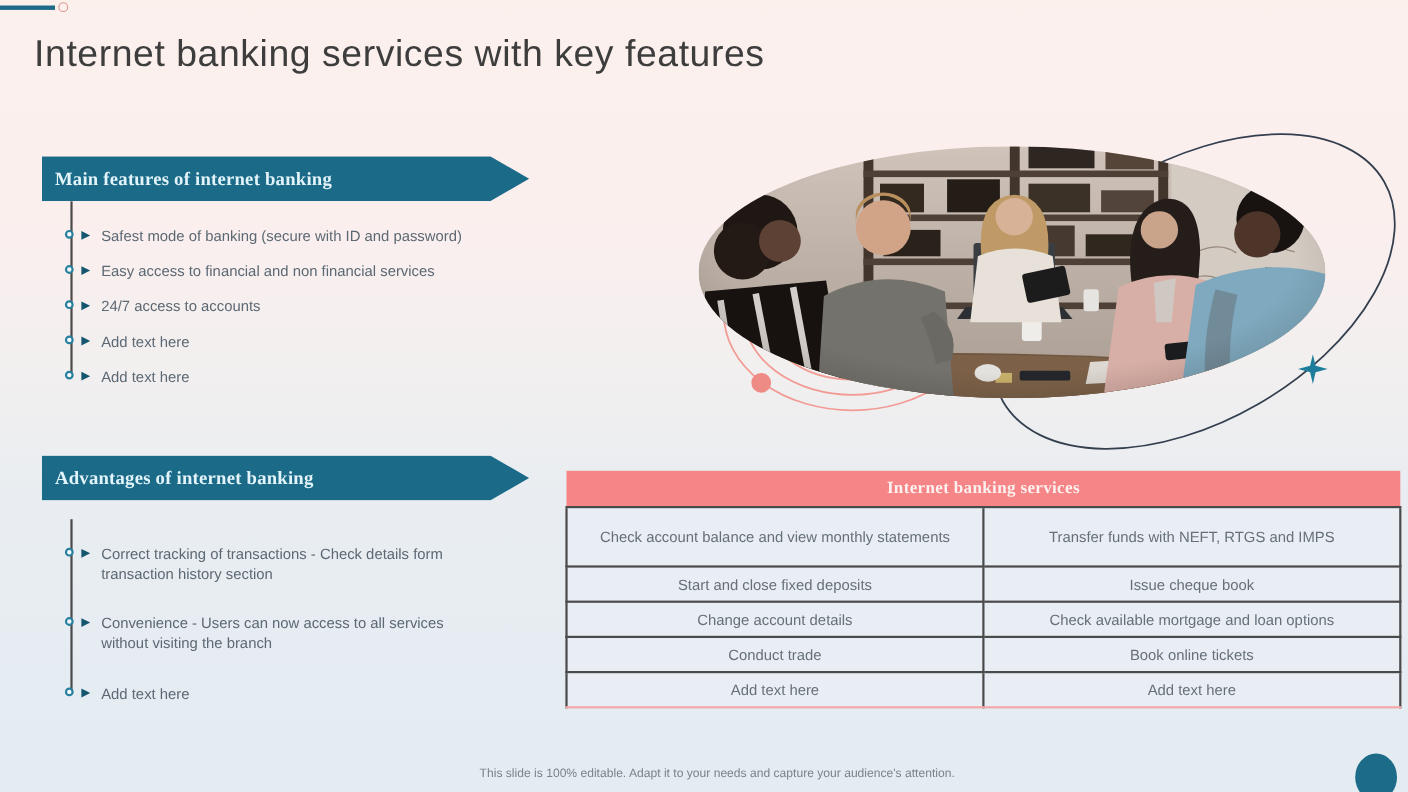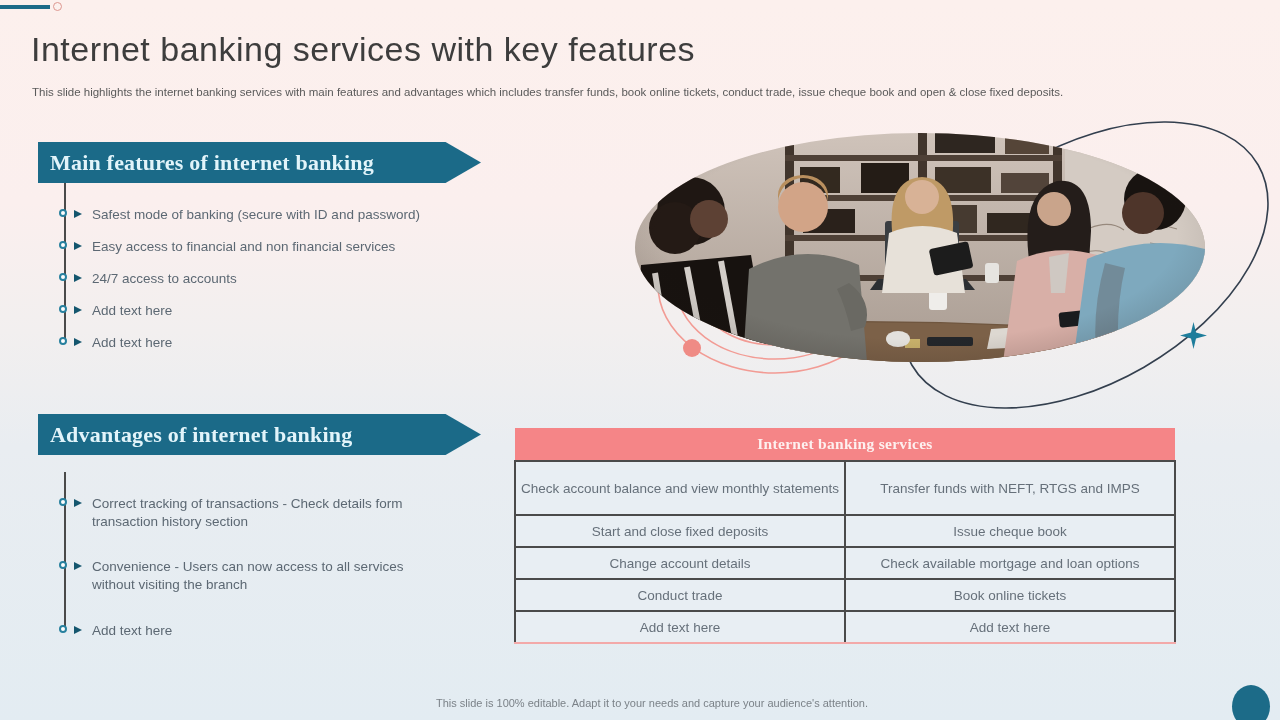--- a/index.html
+++ b/index.html
@@ -27,21 +27,21 @@
   }
 
   
   .banner {
     position:absolute; left:38px; height:41px; width:443px;
     background:#1b6a88;
     clip-path:polygon(0 0, 92% 0, 100% 50%, 92% 100%, 0 100%);
     display:flex; align-items:center;
   }
   .banner span {
-    font-family:"Liberation Serif", serif; font-weight:bold; font-size:22px;
+    font-family:"Liberation Serif", serif; font-weight:bold; font-size:17px;
     color:#e2f4fa; padding-left:12px; letter-spacing:0.2px;
   }
   #banner-features { top:142px; }
   #banner-advantages { top:414px; }
 
   
   .vline { position:absolute; left:64px; width:1.5px; background:#4a4a4a; }
   #vline-features { top:183px; height:160px; }
   #vline-advantages { top:472px; height:159px; }
 
@@ -69,21 +69,21 @@
   
   .orbit-svg { position:absolute; left:0; top:0; width:1280px; height:720px; z-index:2; pointer-events:none; }
   .star-svg { position:absolute; left:1180px; top:322px; width:27px; height:27px; z-index:5; }
 
   
   .arcs-svg { position:absolute; left:600px; top:180px; width:320px; height:230px; z-index:3; }
   .dot { position:absolute; left:683px; top:339px; width:18px; height:18px; border-radius:50%; background:#ef8b85; z-index:5; }
 
   
   .svc-table {
-    position:absolute; left:514px; top:428px; width:662px; z-index:6;
+    position:absolute; left:514px; top:428px; width:760px; z-index:6;
     border-collapse:collapse; table-layout:fixed;
   }
   .svc-table thead th {
     background:#f58587; height:33px;
     font-family:"Liberation Serif", serif; font-weight:bold; font-size:15.5px;
     color:#fdf0ef; letter-spacing:0.3px; border-bottom:2px solid #4a4a4a;
   }
   .svc-table td {
     background:#e8eef3; border:2px solid #4a4a4a;
     font-size:13.5px; color:#66707a; text-align:center;
@@ -106,21 +106,20 @@
 </style>
 </head>
 <body>
 
 <div class="stage">
 
   <div class="top-line"></div>
   <div class="top-ring"></div>
 
   <h1 class="title">Internet banking services with key features</h1>
-  <p class="subtitle">This slide highlights the internet banking services with main features and advantages which includes transfer funds, book online tickets,  conduct trade, issue cheque book and open &amp; close fixed deposits.</p>
 
   <svg class="orbit-svg" viewBox="0 0 1280 720">
     <ellipse cx="1085" cy="265" rx="200" ry="118" transform="rotate(-30 1085 265)" fill="none" stroke="#333f4e" stroke-width="1.6"></ellipse>
   </svg>
 
   <svg class="arcs-svg" viewBox="0 0 320 230">
     <g fill="none" stroke="#f29b94" stroke-width="1.6">
       <ellipse cx="175" cy="105" rx="45" ry="32"></ellipse>
       <ellipse cx="175" cy="105" rx="63" ry="46"></ellipse>
       <ellipse cx="175" cy="105" rx="81" ry="60"></ellipse>

